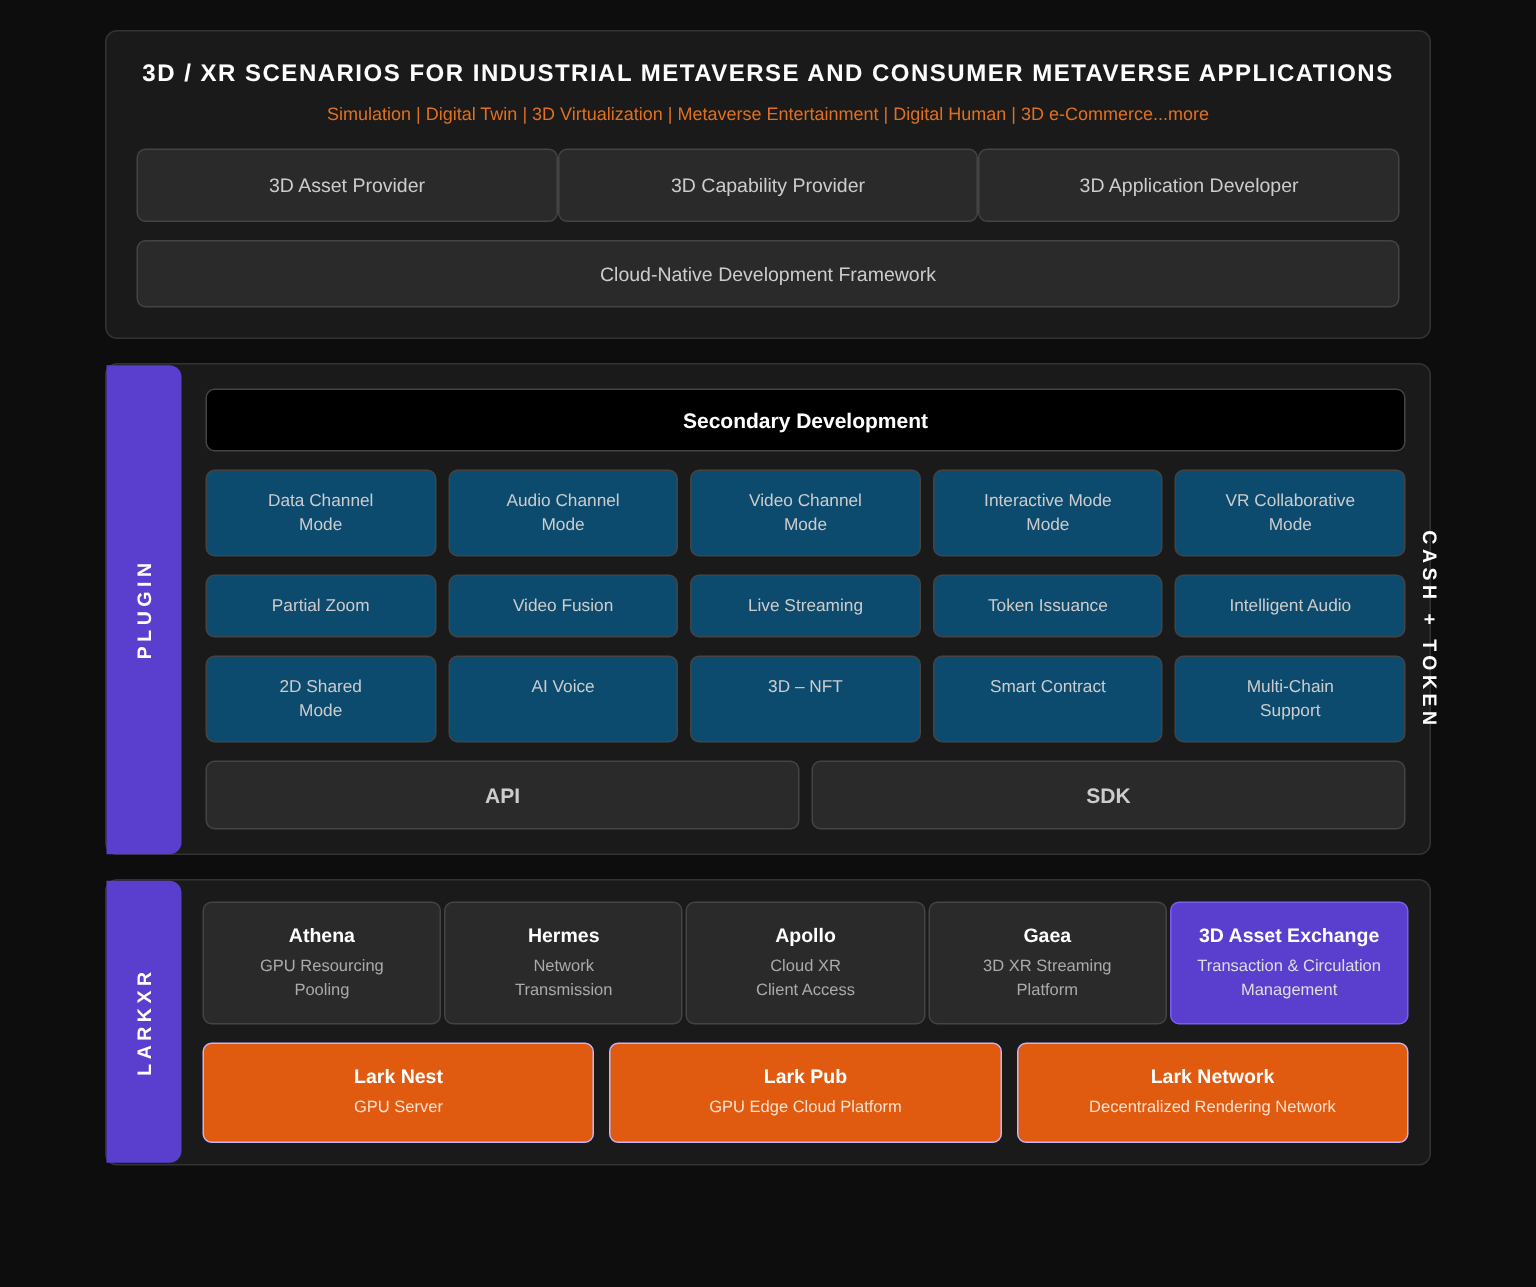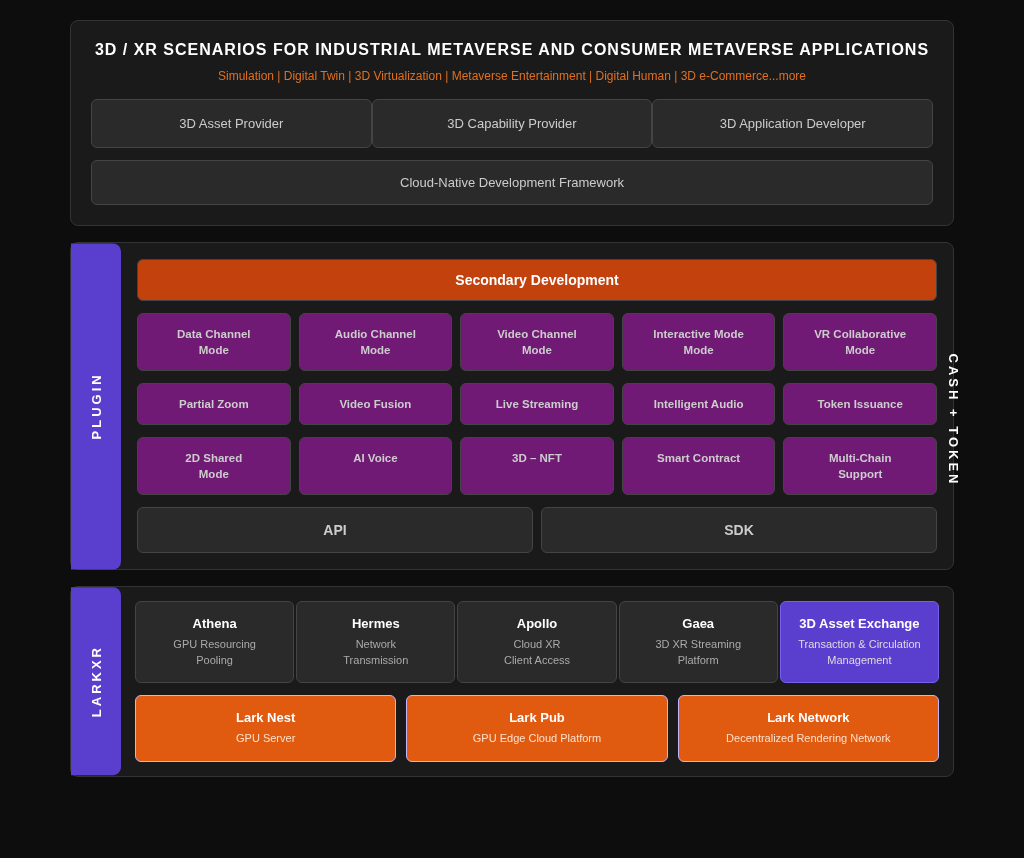--- a/index.html
+++ b/index.html
@@ -132,40 +132,39 @@
     }
 
     .secondary-dev-header {
       border: 1px solid #444;
       border-radius: 6px;
       padding: 12px;
       text-align: center;
       font-size: 14px;
       font-weight: bold;
       margin-bottom: 12px;
-      background: #c2410c;
+      background: #000000;
     }
 
     .plugin-grid {
       display: grid;
       grid-template-columns: repeat(5, 1fr);
       gap: 8px;
       margin-bottom: 12px;
     }
 
     .plugin-cell {
       border: 1px solid #444;
       border-radius: 6px;
       padding: 12px 8px;
       text-align: center;
       font-size: 11.5px;
-      background: #701a75;
+      background: #0c4a6e;
       color: #ccc;
       line-height: 1.4;
-      font-weight: bold;
     }
 
     .api-sdk-row {
       display: flex;
       gap: 8px;
     }
 
     .api-box {
       flex: 1;
       border: 1px solid #444;
@@ -307,22 +306,22 @@
           <div class="plugin-cell">Audio Channel<br>Mode</div>
           <div class="plugin-cell">Video Channel<br>Mode</div>
           <div class="plugin-cell">Interactive Mode<br>Mode</div>
           <div class="plugin-cell">VR Collaborative<br>Mode</div>
         </div>
 
         <div class="plugin-grid">
           <div class="plugin-cell">Partial Zoom</div>
           <div class="plugin-cell">Video Fusion</div>
           <div class="plugin-cell">Live Streaming</div>
+          <div class="plugin-cell">Token Issuance</div>
           <div class="plugin-cell">Intelligent Audio</div>
-          <div class="plugin-cell">Token Issuance</div>
         </div>
 
         <div class="plugin-grid">
           <div class="plugin-cell">2D Shared<br>Mode</div>
           <div class="plugin-cell">AI Voice</div>
           <div class="plugin-cell">3D – NFT</div>
           <div class="plugin-cell">Smart Contract</div>
           <div class="plugin-cell">Multi-Chain<br>Support</div>
         </div>
 

